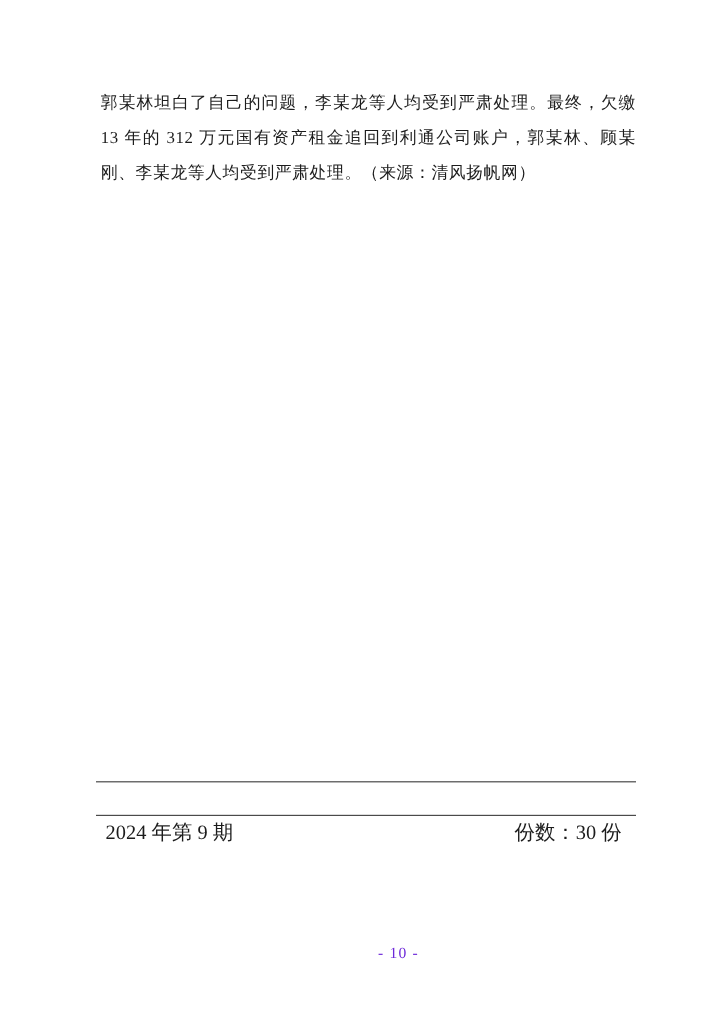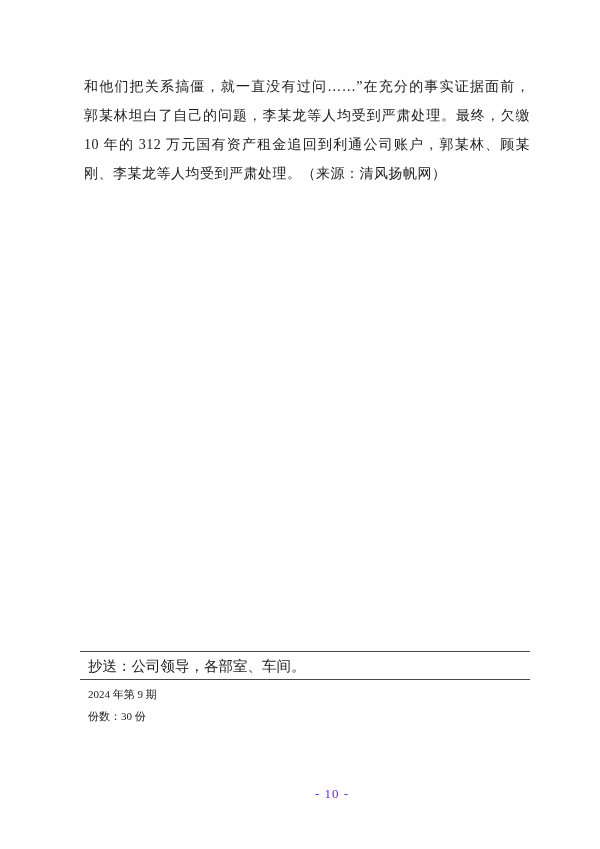--- a/index.html
+++ b/index.html
@@ -55,24 +55,23 @@
     color: #1c1c1c;
     white-space: nowrap;
   }
   .issue-row {
     position: absolute;
     left: 88px;
     top: 683px;
     width: 430px;
     display: flex;
     justify-content: space-between;
-    font-size: 11px;
+    font-size: 17px;
     line-height: 22px;
     color: #1c1c1c;
-    flex-direction: column;
   }
   .issue-row span { white-space: nowrap; }
   .page-number {
     position: absolute;
     left: 0;
     top: 786px;
     width: 100%;
     text-align: center;
     font-size: 13px;
     line-height: 16px;
@@ -80,29 +79,27 @@
     letter-spacing: 1px;
     padding-left: 32px;
   }
 </style>
 </head>
 <body>
 
 <div class="page">
 
   <div class="body-text">
-    <div class="body-line">和他们把关系搞僵，就一直没有过问……”在充分的事实证据面前，</div>
     <div class="body-line">郭某林坦白了自己的问题，李某龙等人均受到严肃处理。最终，欠缴</div>
-    <div class="body-line">10 年的 312 万元国有资产租金追回到利通公司账户，郭某林、顾某</div>
+    <div class="body-line">13 年的 312 万元国有资产租金追回到利通公司账户，郭某林、顾某</div>
     <div class="body-line last">刚、李某龙等人均受到严肃处理。（来源：清风扬帆网）</div>
   </div>
 
   <div class="rule rule-top"></div>
 
-  <div class="copy-row">抄送：公司领导，各部室、车间。</div>
 
   <div class="rule rule-bottom"></div>
 
   <div class="issue-row">
     <span>2024 年第 9 期</span>
     <span>份数：30 份</span>
   </div>
 
   <div class="page-number">- 10 -</div>
 

